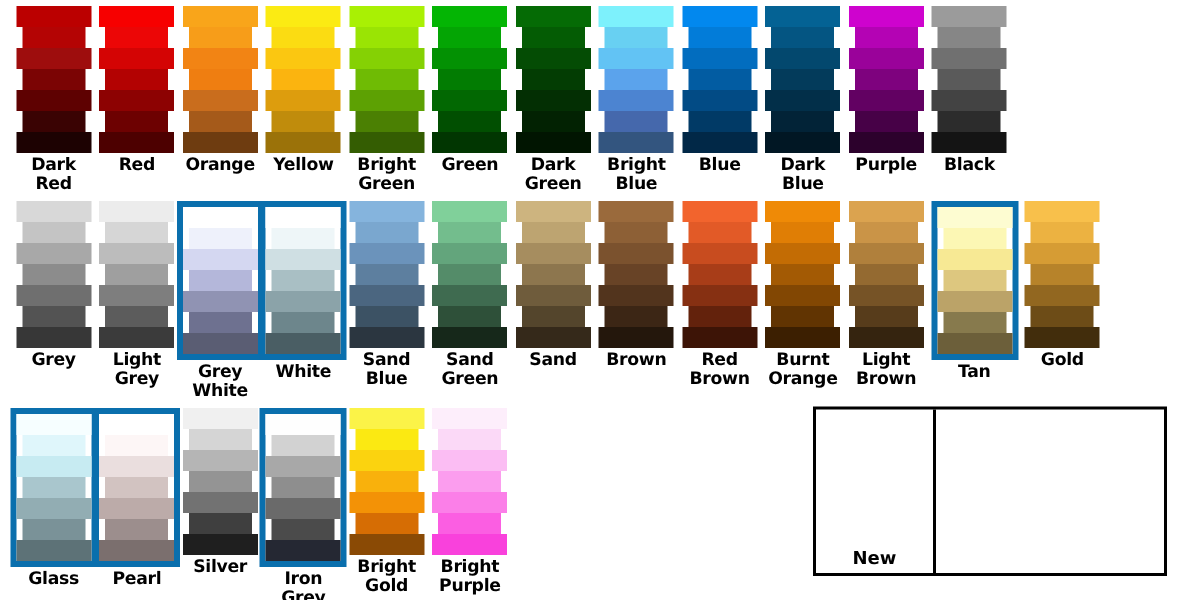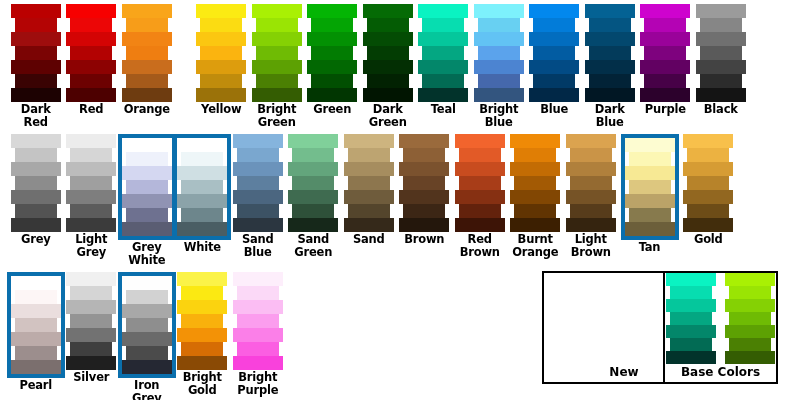--- a/index.html
+++ b/index.html
@@ -135,21 +135,21 @@
             <div class="shade-wide" style="width: 50px; height: 14px; background: rgb(249, 165, 26);"></div>
             <div class="shade-narrow" style="width: 42px; height: 14px; background: rgb(247, 157, 25);"></div>
             <div class="shade-wide" style="width: 50px; height: 14px; background: rgb(242, 132, 20);"></div>
             <div class="shade-narrow" style="width: 42px; height: 14px; background: rgb(239, 126, 17);"></div>
             <div class="shade-wide" style="width: 50px; height: 14px; background: rgb(201, 109, 29);"></div>
             <div class="shade-narrow" style="width: 42px; height: 14px; background: rgb(165, 90, 26);"></div>
             <div class="shade-wide" style="width: 50px; height: 14px; background: rgb(110, 60, 16);"></div>
           </div>
           <div class="swatch-label">Orange</div>
         </div>
-        <div class="swatch-cell" style="width: 55.5px; margin-left: 19px;">
+        <div class="swatch-cell" style="width: 55.5px;">
           <div class="swatch-box" style="width: 50px;">
             <div class="shade-wide" style="width: 50px; height: 14px; background: rgb(251, 235, 19);"></div>
             <div class="shade-narrow" style="width: 42px; height: 14px; background: rgb(251, 220, 18);"></div>
             <div class="shade-wide" style="width: 50px; height: 14px; background: rgb(251, 199, 17);"></div>
             <div class="shade-narrow" style="width: 42px; height: 14px; background: rgb(251, 180, 15);"></div>
             <div class="shade-wide" style="width: 50px; height: 14px; background: rgb(221, 157, 13);"></div>
             <div class="shade-narrow" style="width: 42px; height: 14px; background: rgb(192, 140, 12);"></div>
             <div class="shade-wide" style="width: 50px; height: 14px; background: rgb(155, 114, 9);"></div>
           </div>
           <div class="swatch-label">Yellow</div>
@@ -184,32 +184,20 @@
             <div class="shade-wide" style="width: 50px; height: 14px; background: rgb(5, 107, 5);"></div>
             <div class="shade-narrow" style="width: 42px; height: 14px; background: rgb(4, 92, 4);"></div>
             <div class="shade-wide" style="width: 50px; height: 14px; background: rgb(4, 76, 4);"></div>
             <div class="shade-narrow" style="width: 42px; height: 14px; background: rgb(3, 61, 3);"></div>
             <div class="shade-wide" style="width: 50px; height: 14px; background: rgb(3, 47, 3);"></div>
             <div class="shade-narrow" style="width: 42px; height: 14px; background: rgb(2, 34, 2);"></div>
             <div class="shade-wide" style="width: 50px; height: 14px; background: rgb(1, 21, 1);"></div>
           </div>
           <div class="swatch-label">Dark
 Green</div>
-        </div>
-        <div class="swatch-cell" style="width: 55.5px;">
-          <div class="swatch-box" style="width: 50px;">
-            <div class="shade-wide" style="width: 50px; height: 14px; background: rgb(10, 243, 194);"></div>
-            <div class="shade-narrow" style="width: 42px; height: 14px; background: rgb(7, 221, 176);"></div>
-            <div class="shade-wide" style="width: 50px; height: 14px; background: rgb(5, 199, 156);"></div>
-            <div class="shade-narrow" style="width: 42px; height: 14px; background: rgb(4, 167, 130);"></div>
-            <div class="shade-wide" style="width: 50px; height: 14px; background: rgb(3, 135, 106);"></div>
-            <div class="shade-narrow" style="width: 42px; height: 14px; background: rgb(2, 107, 84);"></div>
-            <div class="shade-wide" style="width: 50px; height: 14px; background: rgb(2, 51, 43);"></div>
-          </div>
-          <div class="swatch-label">Teal</div>
         </div>
         <div class="swatch-cell" style="width: 55.5px;">
           <div class="swatch-box" style="width: 50px;">
             <div class="shade-wide" style="width: 50px; height: 14px; background: rgb(125, 241, 252);"></div>
             <div class="shade-narrow" style="width: 42px; height: 14px; background: rgb(104, 208, 242);"></div>
             <div class="shade-wide" style="width: 50px; height: 14px; background: rgb(98, 195, 244);"></div>
             <div class="shade-narrow" style="width: 42px; height: 14px; background: rgb(91, 163, 236);"></div>
             <div class="shade-wide" style="width: 50px; height: 14px; background: rgb(76, 132, 209);"></div>
             <div class="shade-narrow" style="width: 42px; height: 14px; background: rgb(69, 104, 172);"></div>
             <div class="shade-wide" style="width: 50px; height: 14px; background: rgb(51, 85, 127);"></div>
@@ -428,20 +416,32 @@
             <div class="shade-wide" style="width: 50px; height: 14px; background: rgb(146, 103, 32);"></div>
             <div class="shade-narrow" style="width: 42px; height: 14px; background: rgb(109, 76, 23);"></div>
             <div class="shade-wide" style="width: 50px; height: 14px; background: rgb(66, 45, 12);"></div>
           </div>
           <div class="swatch-label">Gold</div>
         </div>
       </div>
       <div class="swatch-row" style="top: 272px; left: 8px;">
         <div class="swatch-cell" style="width: 55.5px;">
           <div class="swatch-box selected" style="width: 58px;">
+            <div class="shade-wide" style="width: 50px; height: 14px; background: rgb(246, 254, 255);"></div>
+            <div class="shade-narrow" style="width: 42px; height: 14px; background: rgb(223, 246, 251);"></div>
+            <div class="shade-wide" style="width: 50px; height: 14px; background: rgb(199, 235, 242);"></div>
+            <div class="shade-narrow" style="width: 42px; height: 14px; background: rgb(169, 198, 205);"></div>
+            <div class="shade-wide" style="width: 50px; height: 14px; background: rgb(146, 173, 179);"></div>
+            <div class="shade-narrow" style="width: 42px; height: 14px; background: rgb(122, 146, 152);"></div>
+            <div class="shade-wide" style="width: 50px; height: 14px; background: rgb(93, 114, 119);"></div>
+          </div>
+          <div class="swatch-label">Glass</div>
+        </div>
+        <div class="swatch-cell" style="width: 55.5px;">
+          <div class="swatch-box selected" style="width: 58px;">
             <div class="shade-wide" style="width: 50px; height: 14px; background: rgb(255, 255, 255);"></div>
             <div class="shade-narrow" style="width: 42px; height: 14px; background: rgb(253, 246, 246);"></div>
             <div class="shade-wide" style="width: 50px; height: 14px; background: rgb(234, 222, 222);"></div>
             <div class="shade-narrow" style="width: 42px; height: 14px; background: rgb(210, 195, 193);"></div>
             <div class="shade-wide" style="width: 50px; height: 14px; background: rgb(188, 171, 169);"></div>
             <div class="shade-narrow" style="width: 42px; height: 14px; background: rgb(156, 142, 141);"></div>
             <div class="shade-wide" style="width: 50px; height: 14px; background: rgb(123, 111, 110);"></div>
           </div>
           <div class="swatch-label">Pearl</div>
         </div>
@@ -493,40 +493,17 @@
             <div class="shade-narrow" style="width: 42px; height: 14px; background: rgb(251, 94, 226);"></div>
             <div class="shade-wide" style="width: 50px; height: 14px; background: rgb(249, 65, 220);"></div>
           </div>
           <div class="swatch-label">Bright
 Purple</div>
         </div>
       </div>
     </div>
 
   <div id="base-panel" style="left: 542px; top: 271px; width: 236px; height: 113px;">
-    <div class="panel-cell" id="panel-new" style="width: 80px; margin-left: 41px;">
+    <div class="panel-cell" id="panel-new" style="width: 80px;">
       <div class="panel-label">New</div>
-    </div>
-    <div class="panel-cell" id="panel-base" style="flex: 1 1 0%;">
-      <div class="panel-swatches" id="panel-swatches-host">
-          <div class="panel-swatch">
-            <div class="shade-wide" style="width: 50px; height: 13px; background: rgb(10, 243, 194);"></div>
-            <div class="shade-narrow" style="width: 42px; height: 13px; background: rgb(7, 221, 176);"></div>
-            <div class="shade-wide" style="width: 50px; height: 13px; background: rgb(5, 199, 156);"></div>
-            <div class="shade-narrow" style="width: 42px; height: 13px; background: rgb(4, 167, 130);"></div>
-            <div class="shade-wide" style="width: 50px; height: 13px; background: rgb(3, 135, 106);"></div>
-            <div class="shade-narrow" style="width: 42px; height: 13px; background: rgb(2, 107, 84);"></div>
-            <div class="shade-wide" style="width: 50px; height: 13px; background: rgb(2, 51, 43);"></div>
-          </div>
-          <div class="panel-swatch">
-            <div class="shade-wide" style="width: 50px; height: 13px; background: rgb(169, 240, 4);"></div>
-            <div class="shade-narrow" style="width: 42px; height: 13px; background: rgb(154, 228, 4);"></div>
-            <div class="shade-wide" style="width: 50px; height: 13px; background: rgb(133, 209, 4);"></div>
-            <div class="shade-narrow" style="width: 42px; height: 13px; background: rgb(111, 187, 4);"></div>
-            <div class="shade-wide" style="width: 50px; height: 13px; background: rgb(93, 161, 3);"></div>
-            <div class="shade-narrow" style="width: 42px; height: 13px; background: rgb(75, 128, 3);"></div>
-            <div class="shade-wide" style="width: 50px; height: 13px; background: rgb(52, 93, 2);"></div>
-          </div>
-        </div>
-      <div class="panel-label">Base Colors</div>
     </div>
   </div>
 </div>
 
 </body></html>

